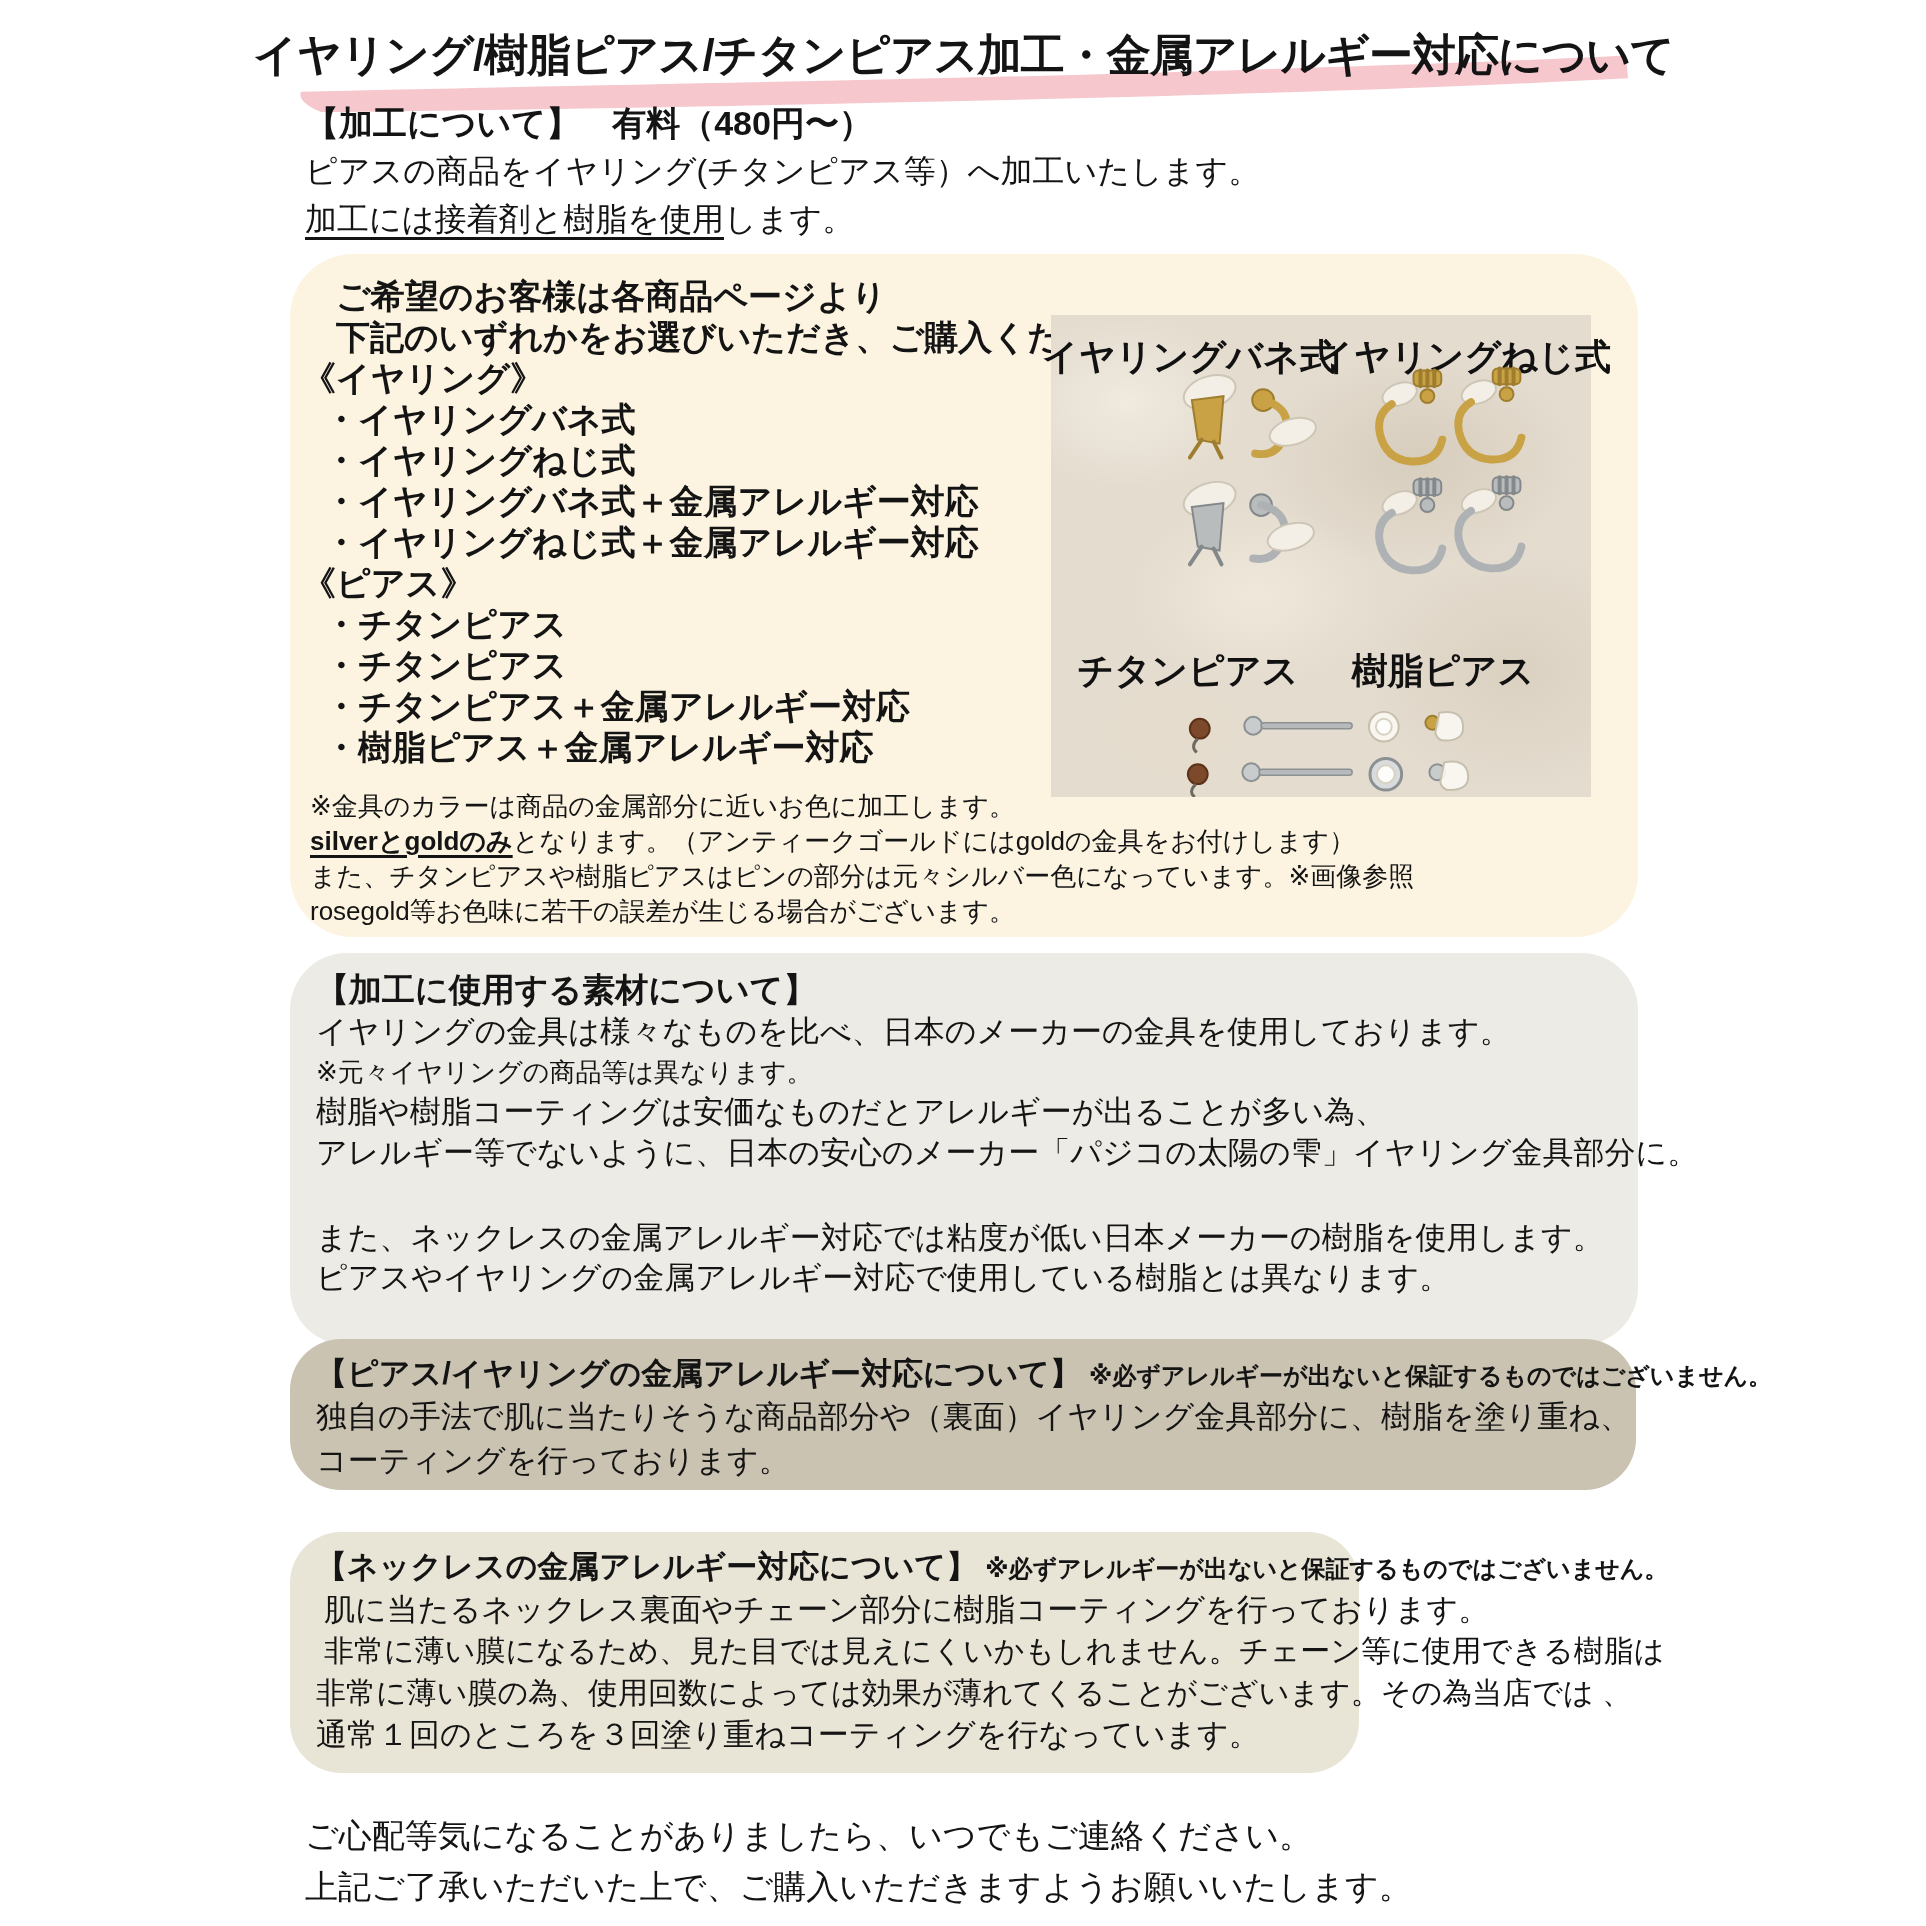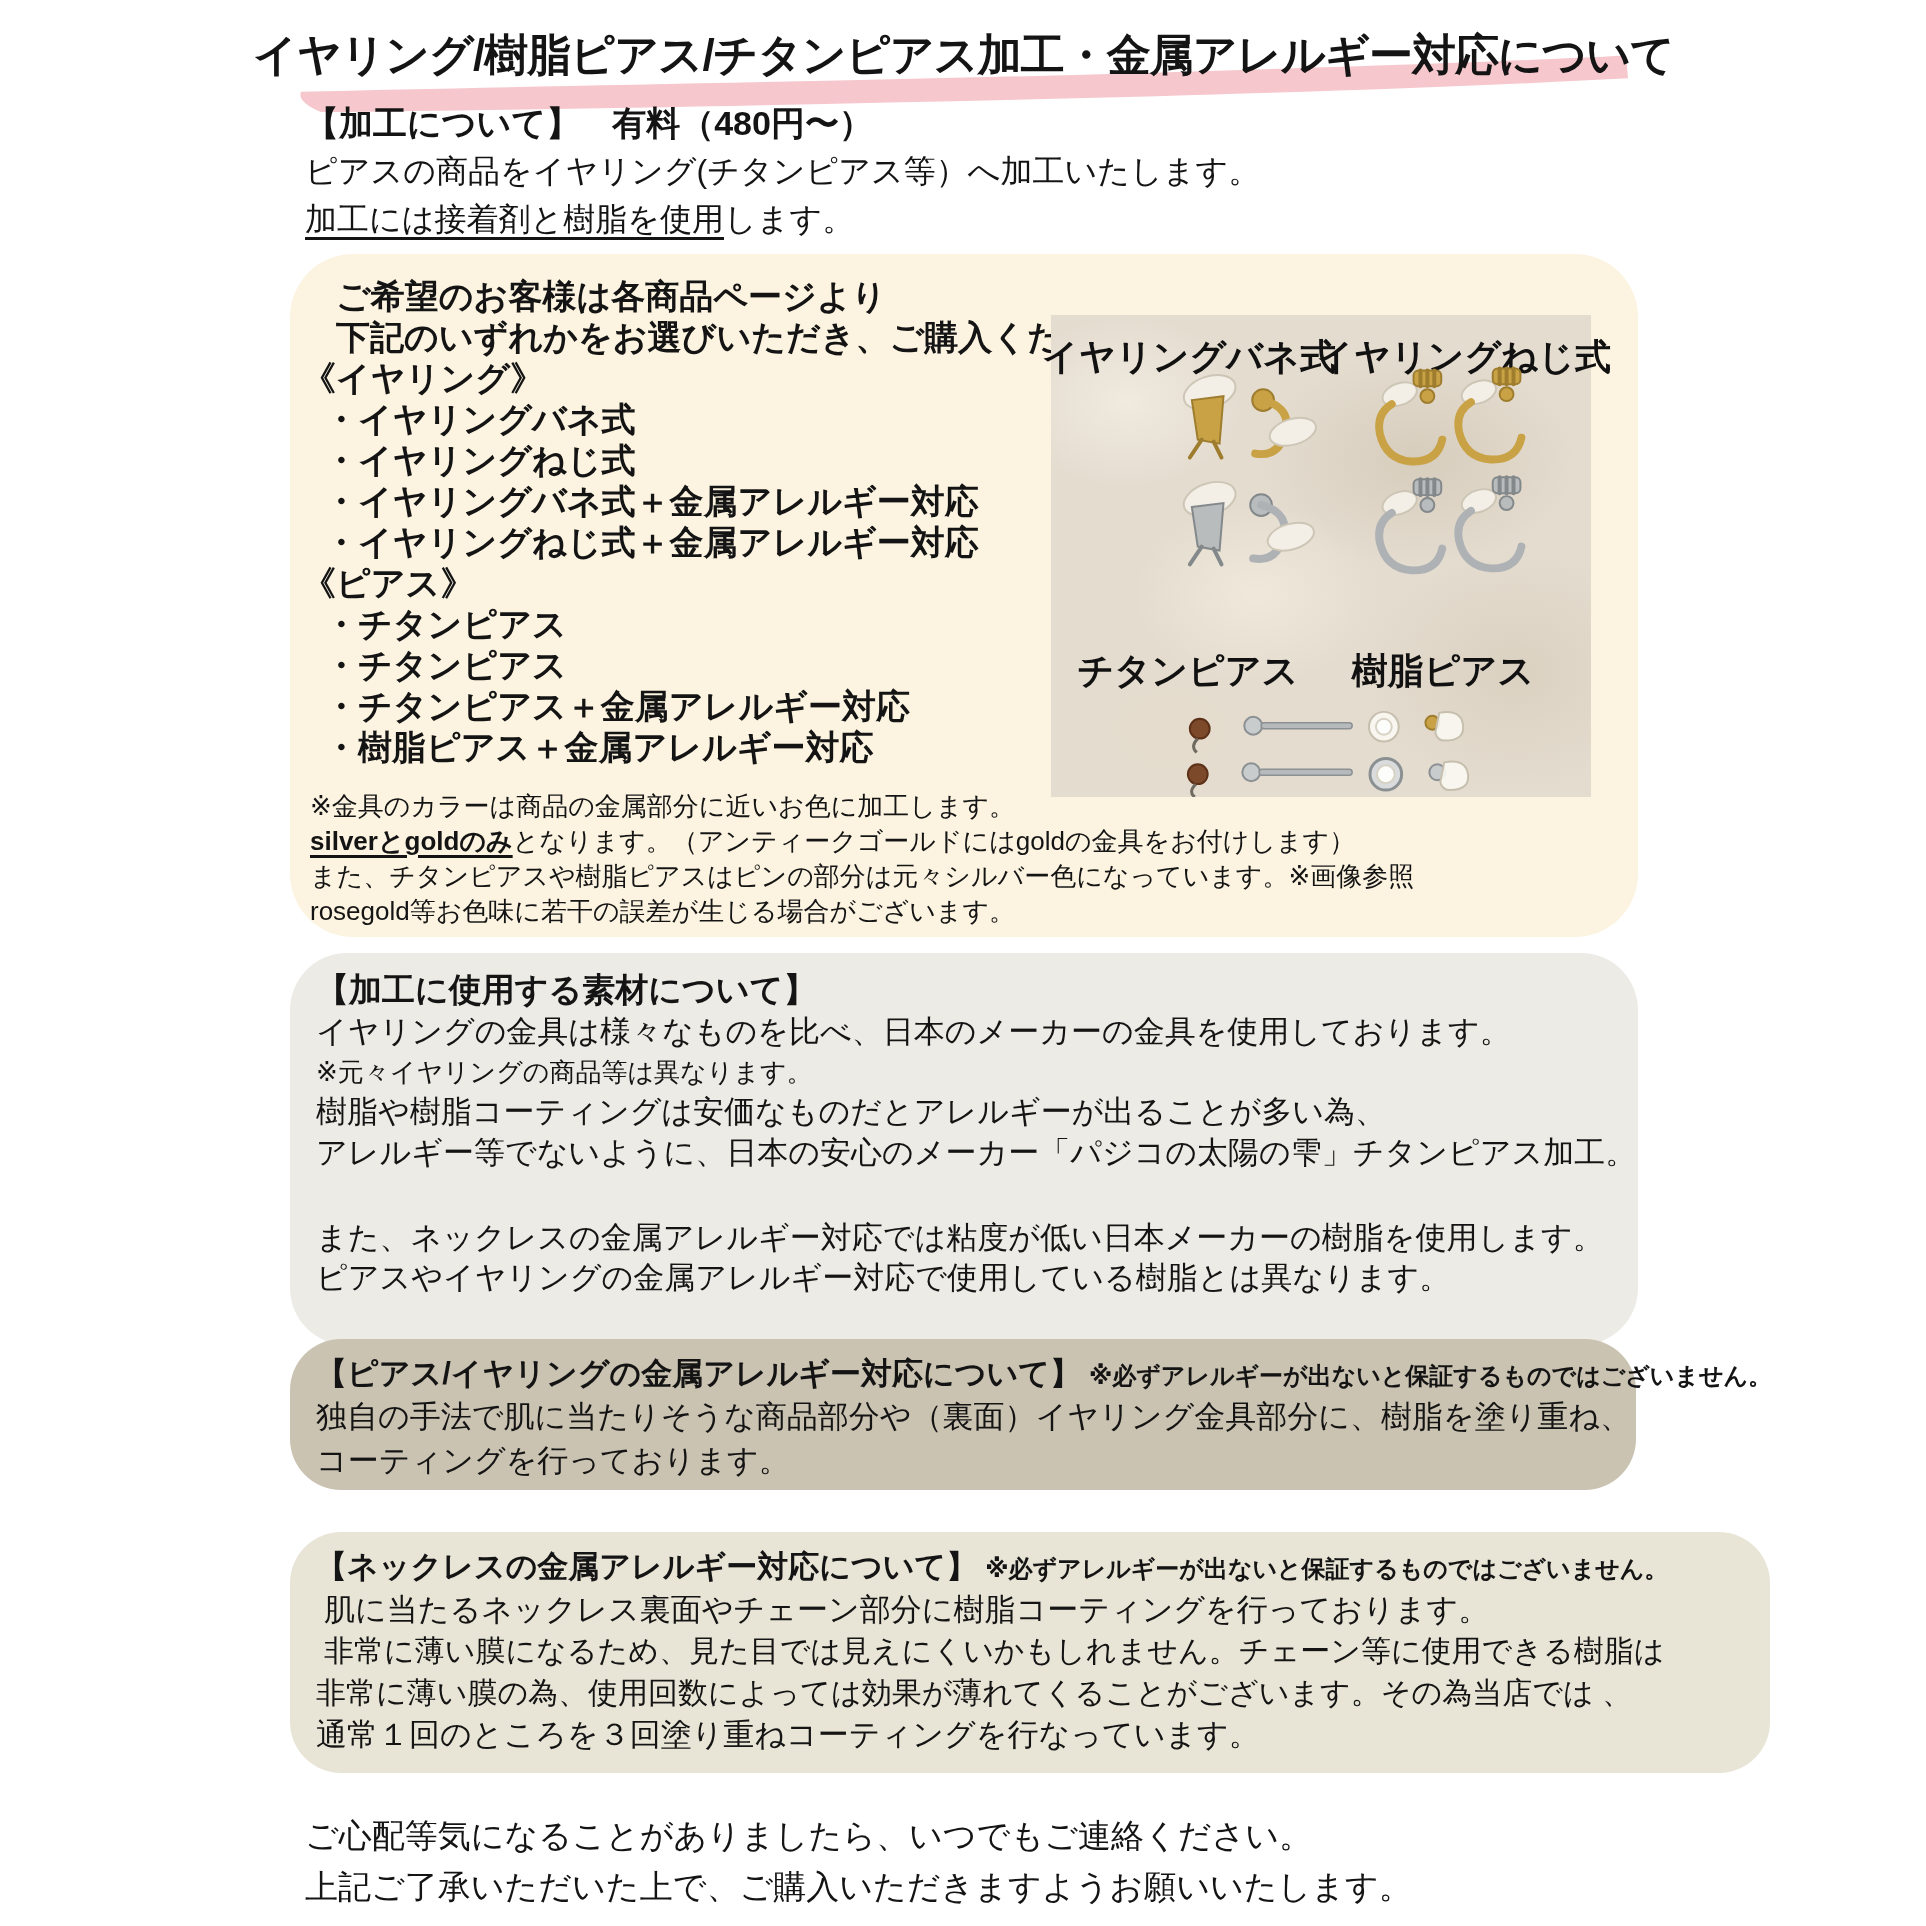--- a/index.html
+++ b/index.html
@@ -18,21 +18,21 @@
   .i2{top:150px;}
   .i3{top:198px;}
   .ub{font-weight:400;text-decoration:underline;text-decoration-thickness:3px;text-underline-offset:7px;}
   .ub2{font-weight:800;text-decoration:underline;text-decoration-thickness:2.5px;text-underline-offset:5px;}
 
   
   .box{position:absolute;}
   .cream{left:290px;top:254px;width:1348px;height:683px;border-radius:63px;background:#fcf4e1;}
   .gray{left:290px;top:953px;width:1348px;height:392px;border-radius:57px;background:#ecebe5;}
   .tan{left:290px;top:1339px;width:1346px;height:151px;border-radius:51px;background:#cbc3b1;}
-  .beige2{left:290px;top:1532px;width:1480px;height:241px;border-radius:51px;background:#e9e5d6;}
+  .beige2{left:290px;top:1532px;width:1069px;height:241px;border-radius:51px;background:#e9e5d6;}
 
   
   .sel{position:absolute;left:12px;top:22px;font-size:34px;font-weight:700;line-height:41px;white-space:nowrap;}
   .sl{display:block;}
   .ind{padding-left:34px;}
   .it{padding-left:22px;}
   .notes{position:absolute;left:20px;top:535px;font-size:26px;font-weight:500;line-height:35px;white-space:nowrap;}
   .nl{display:block;}
 
   
@@ -185,21 +185,21 @@
         <path class="clear2" d="M397,452 q22,-4 24,12 q2,16 -18,16 q-8,0 -10,-8 Z"></path>
       </g>
     </svg>
   </div>
 
   <div class="box gray">
     <span class="bl h" style="top:15px;font-size:33px;">【加工に使用する素材について】</span>
     <span class="bl" style="top:58px;font-size:31px;font-weight:500;">イヤリングの金具は様々なものを比べ、日本のメーカーの金具を使用しております。</span>
     <span class="bl" style="top:102px;font-size:26px;font-weight:500;">※元々イヤリングの商品等は異なります。</span>
     <span class="bl" style="top:138px;font-size:31px;font-weight:500;">樹脂や樹脂コーティングは安価なものだとアレルギーが出ることが多い為、</span>
-    <span class="bl" style="top:179px;font-size:31px;font-weight:500;">アレルギー等でないように、日本の安心のメーカー「パジコの太陽の雫」チタンピアス加工。</span>
+    <span class="bl" style="top:179px;font-size:31px;font-weight:500;">アレルギー等でないように、日本の安心のメーカー「パジコの太陽の雫」イヤリング金具部分に。</span>
     <span class="bl" style="top:264px;font-size:31px;font-weight:500;">また、ネックレスの金属アレルギー対応では粘度が低い日本メーカーの樹脂を使用します。</span>
     <span class="bl" style="top:304px;font-size:31px;font-weight:500;">ピアスやイヤリングの金属アレルギー対応で使用している樹脂とは異なります。</span>
   </div>
 
   <div class="box tan">
     <span class="bl" style="top:14px;font-size:31px;"><span class="h">【ピアス/イヤリングの金属アレルギー対応について】</span><span class="disc">※必ずアレルギーが出ないと保証するものではございません。</span></span>
     <span class="bl" style="top:57px;font-size:31px;font-weight:500;">独自の手法で肌に当たりそうな商品部分や（裏面）イヤリング金具部分に、樹脂を塗り重ね、</span>
     <span class="bl" style="top:101px;font-size:31px;font-weight:500;">コーティングを行っております。</span>
   </div>
 

